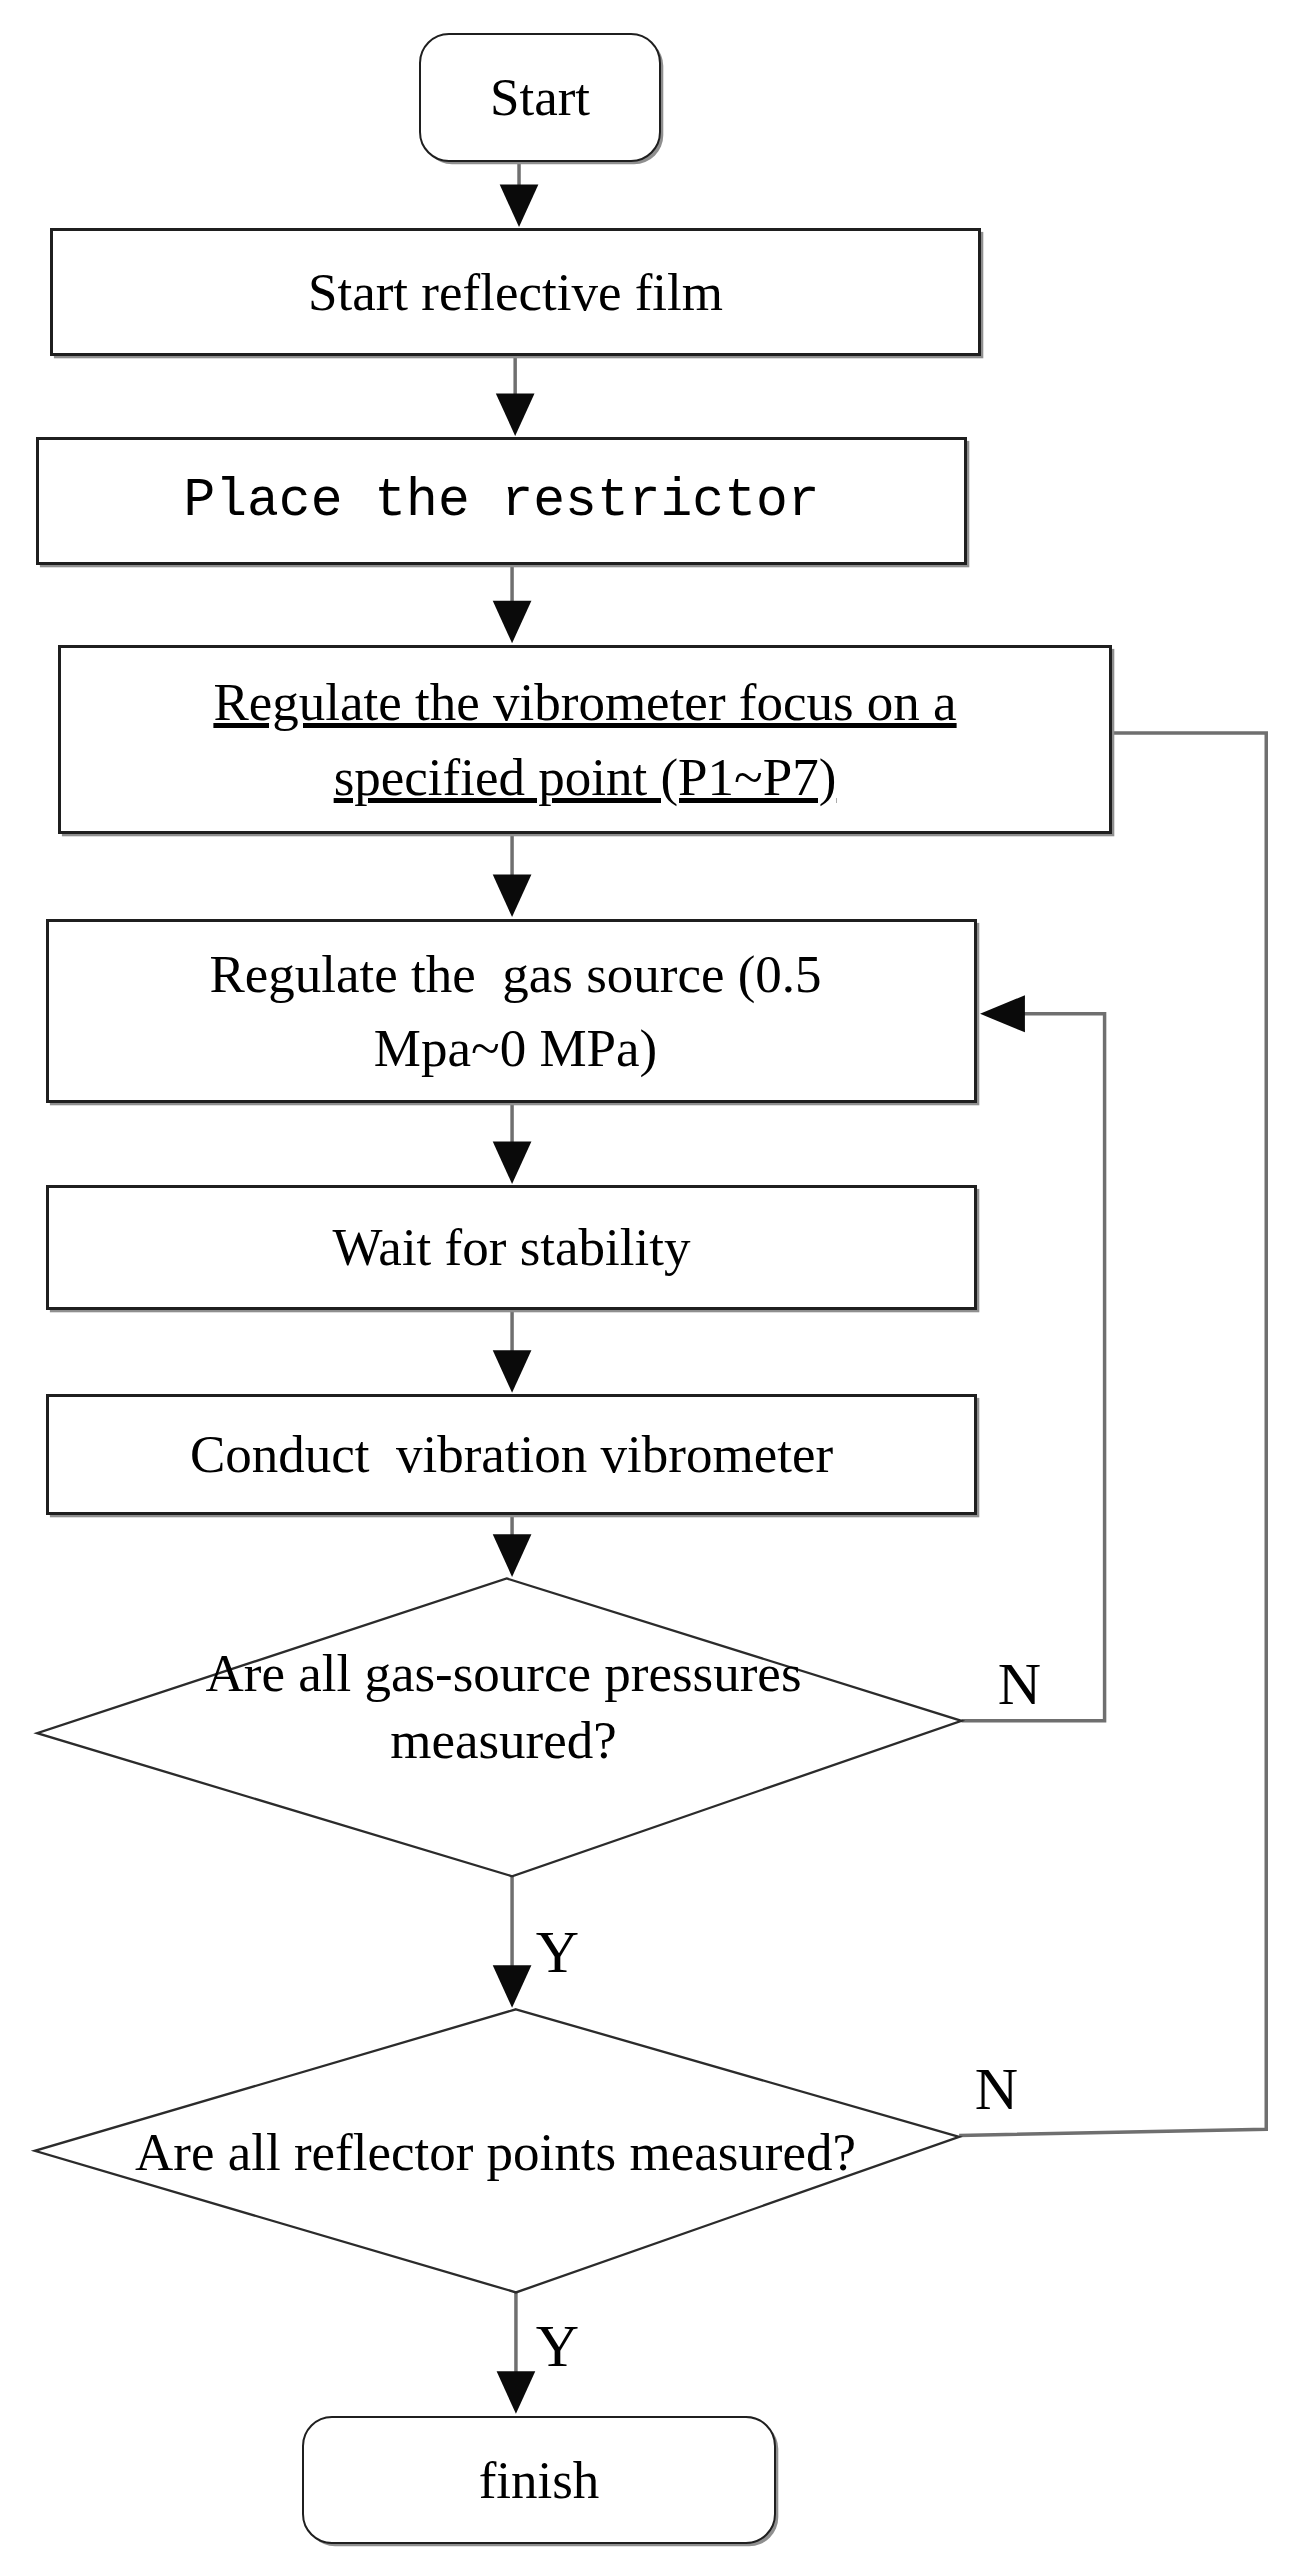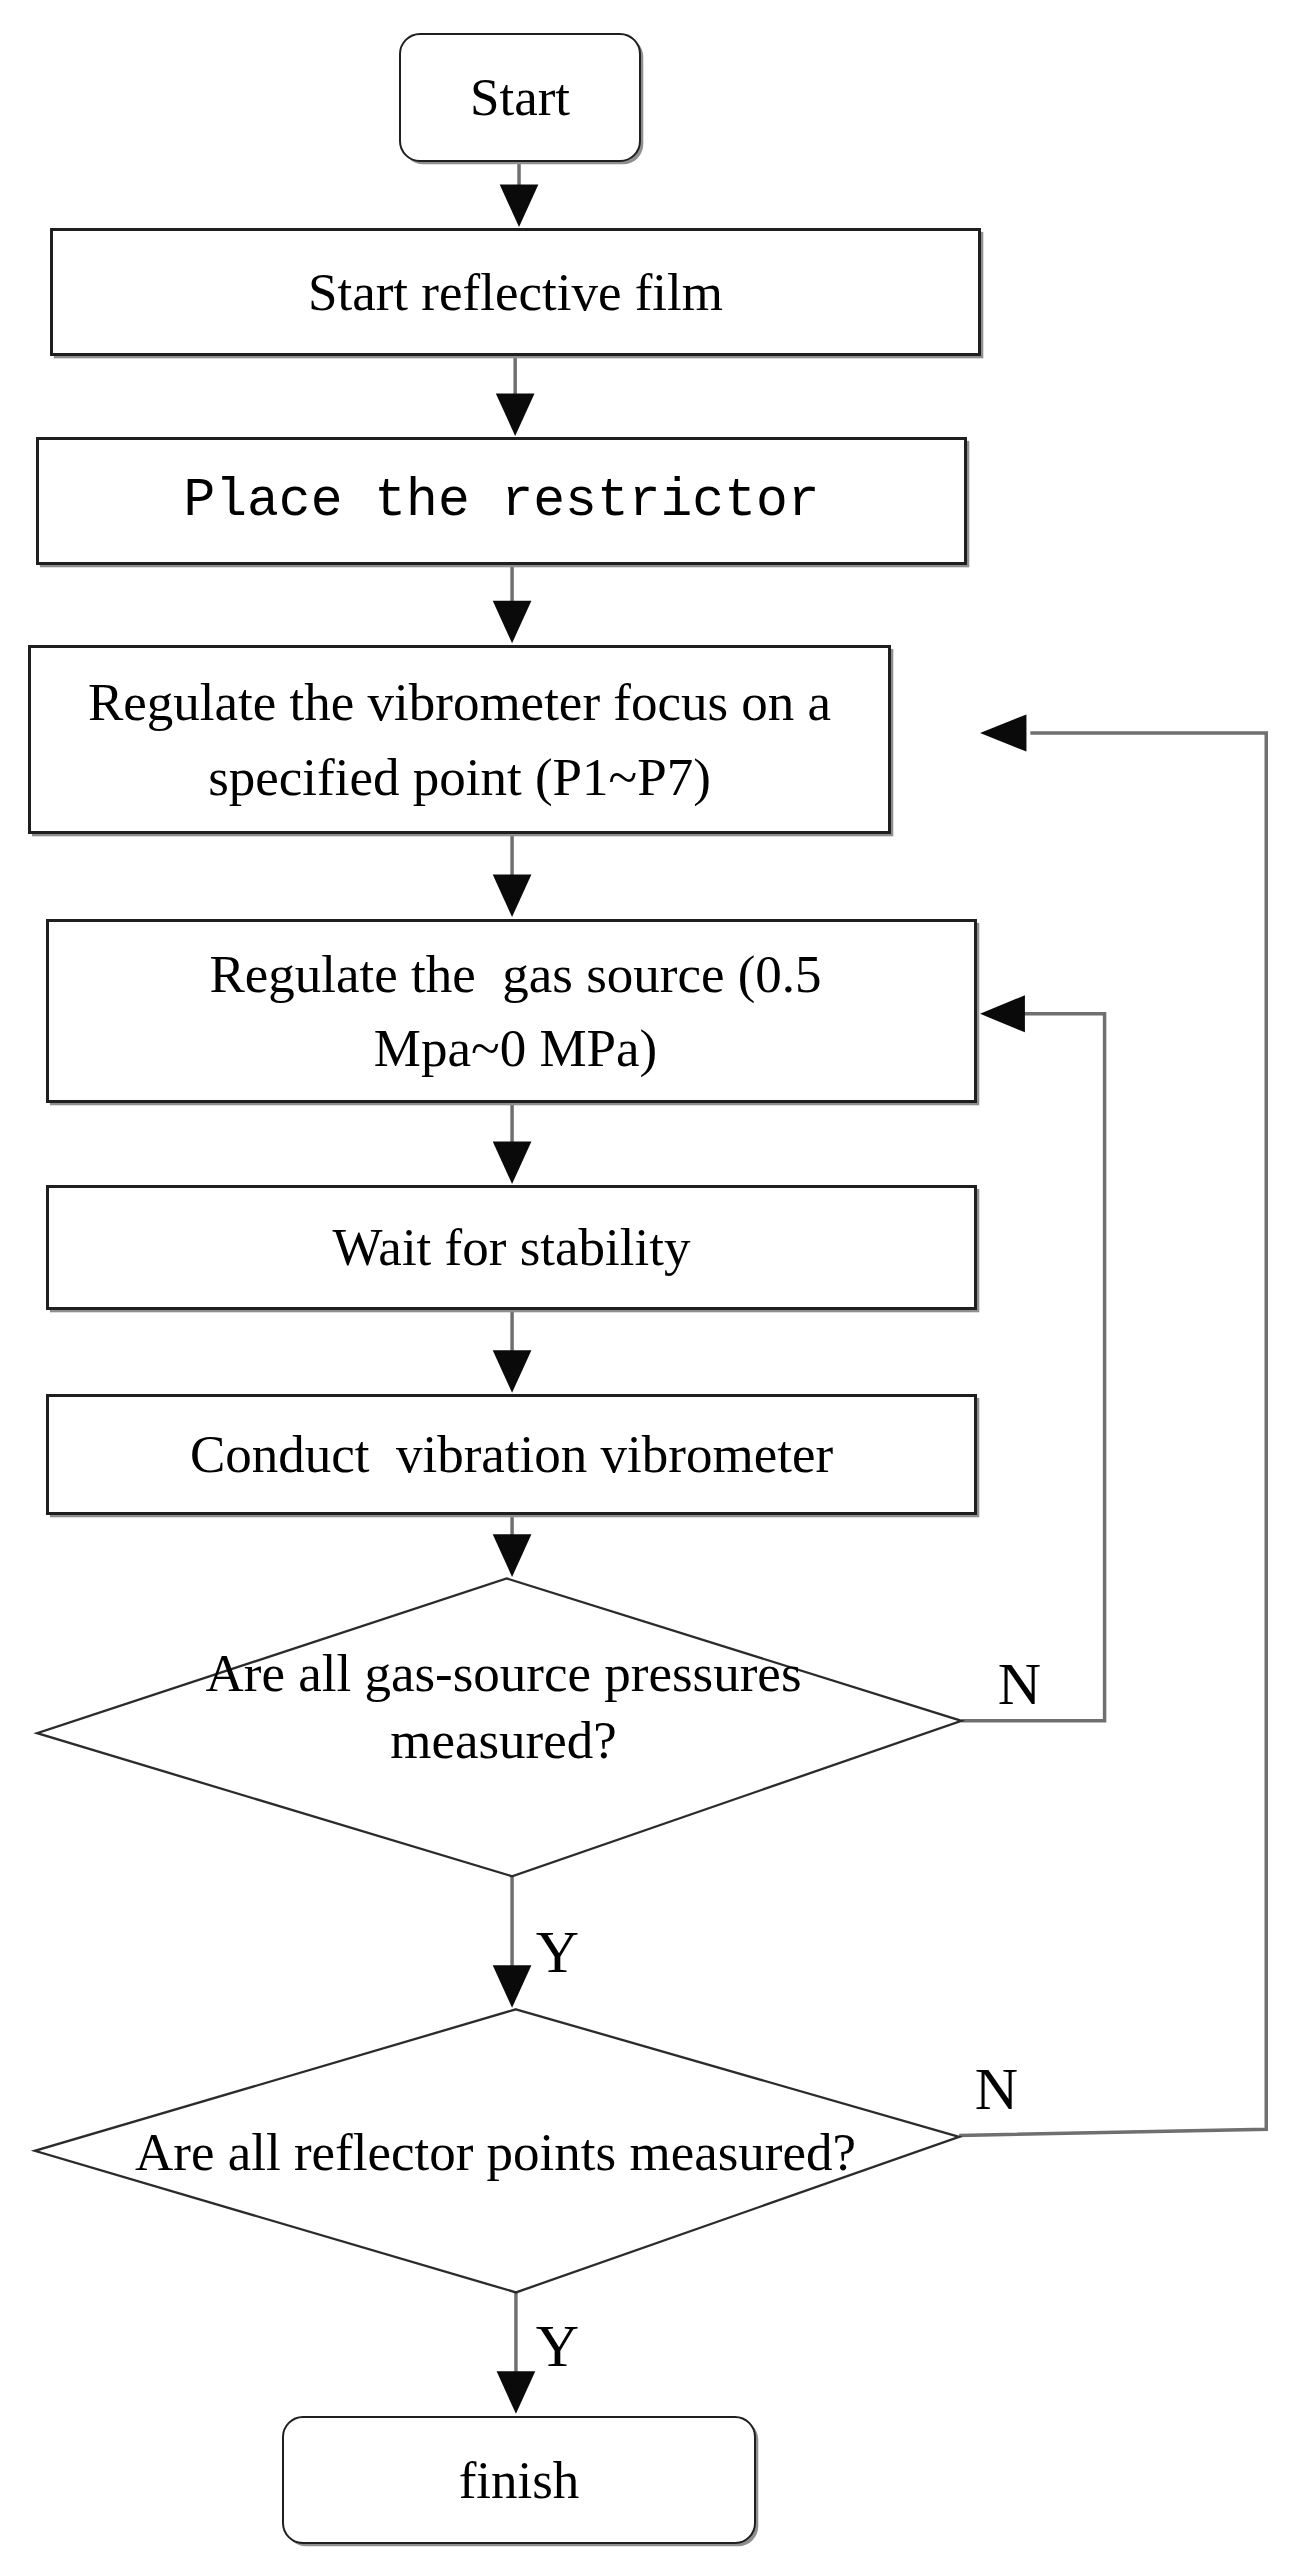--- a/index.html
+++ b/index.html
@@ -16,21 +16,21 @@
   .arrowhead{fill:var(--arrowhead,#0a0a0a);stroke:none;}
   .diamond{stroke:var(--diamond_border,#2b2b2b);stroke-width:3;fill:#ffffff;}
   .node{
     position:absolute;z-index:2;
     display:flex;flex-direction:column;justify-content:center;align-items:center;
     background:#ffffff;
     border:3.1px solid var(--box_border,#1f1f1f);
     box-sizing:border-box;
     box-shadow:3.1px 3.1px 0 -0.8px var(--shadow,#8f8f8f);
   }
-  .terminator{border-radius:21px;border-width:2.3px;}
+  .terminator{border-radius:30px;border-width:2.3px;margin-left:20px;}
   .line{
     white-space:pre;
     font-size:53px;
     line-height:1.4;
     text-align:center;
   }
   .diamond-text{
     position:absolute;z-index:3;
     display:flex;flex-direction:column;justify-content:center;align-items:center;
     text-align:center;
@@ -91,21 +91,21 @@
   </div>
 
   <div class="node" style="left:50px;top:228px;width:931px;height:128px;">
     <div class="line">Start reflective film</div>
   </div>
 
   <div class="node" style="left:36px;top:437px;width:931px;height:128px;font-family:Liberation Mono, monospace;">
     <div class="line">Place the restrictor</div>
   </div>
 
-  <div class="node" style="left:28px;top:645px;width:863px;height:189px;">
+  <div class="node" style="left:58px;top:645px;width:1054px;height:189px;text-decoration:underline;">
     <div class="line">Regulate the vibrometer focus on a</div>
     <div class="line">specified point (P1~P7)</div>
   </div>
 
   <div class="node" style="left:46px;top:919px;width:931px;height:184px;padding-left:8px;">
     <div class="line">Regulate the  gas source (0.5</div>
     <div class="line">Mpa~0 MPa)</div>
   </div>
 
   <div class="node" style="left:46px;top:1185px;width:931px;height:125px;">

